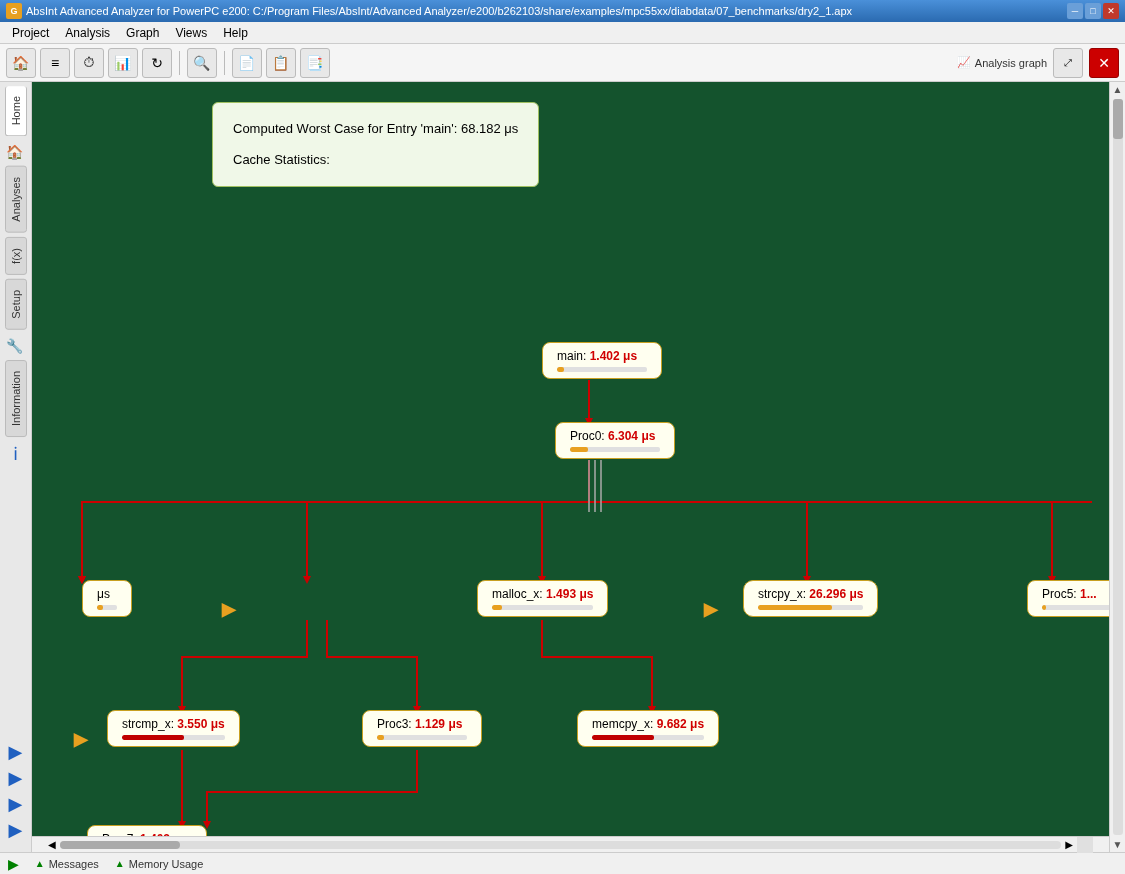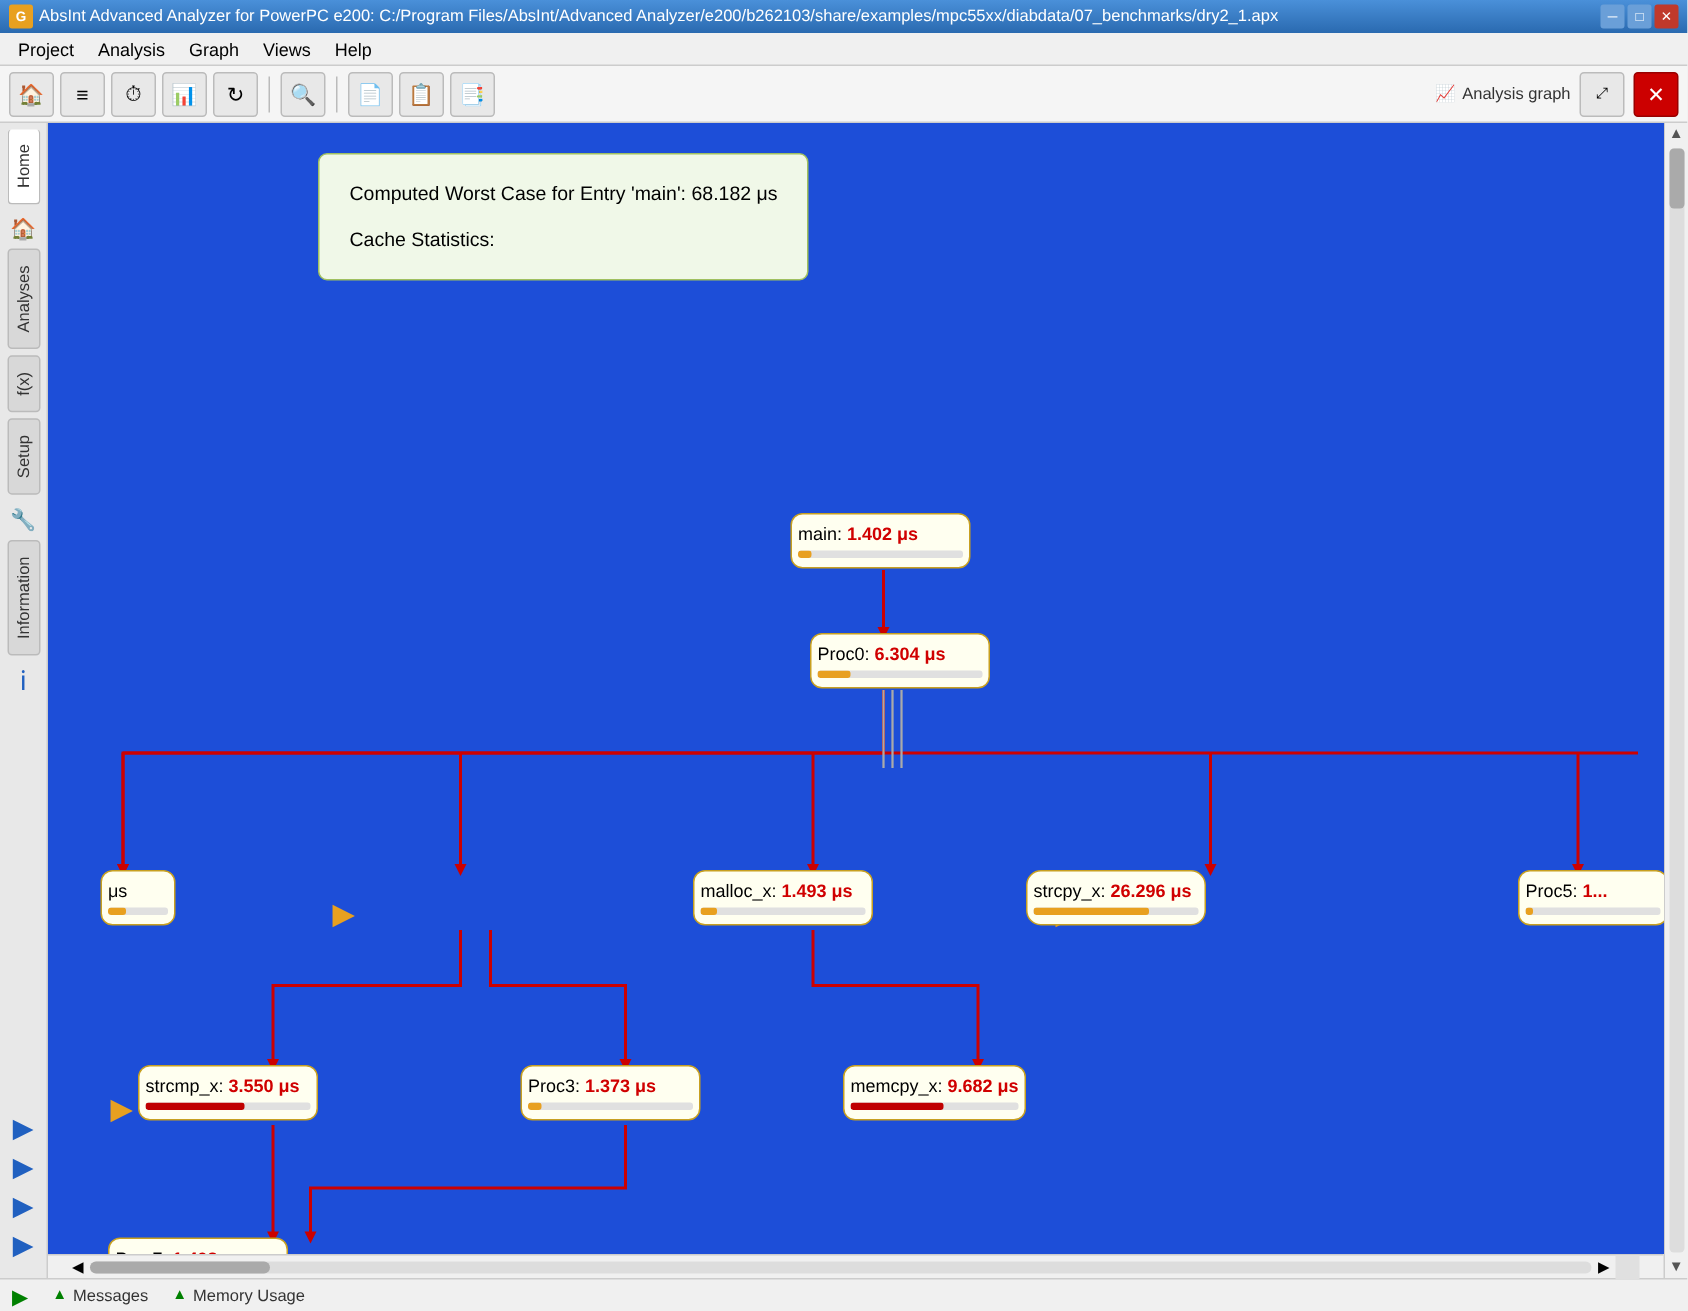--- a/index.html
+++ b/index.html
@@ -101,21 +101,21 @@
       display: flex; align-items: center; justify-content: center;
       cursor: pointer;
       border-radius: 3px;
       font-size: 14px;
       color: #555;
     }
 
     
     .graph-area {
       flex: 1;
-      background: #1d4ed8;
+      background: #14532d;
       overflow: auto;
       position: relative;
       text-decoration: underline;
     }
 
     
     .info-box {
       position: absolute;
       top: 20px;
       left: 180px;
@@ -127,25 +127,26 @@
       line-height: 1.8;
       z-index: 10;
     }
 
     
     .node {
       position: absolute;
       background: #fffff0;
       border: 1.5px solid #c8a020;
       border-radius: 8px;
-      padding: 6px 4px;
+      padding: 6px 14px;
       font-size: 12px;
       white-space: nowrap;
       min-width: 120px;
       text-align: left;
+      margin-left: 15px;
     }
     .node-label { color: #000; }
     .node-value { color: #d00000; font-weight: bold; }
     .node-bar-container { height: 5px; background: #e0e0e0; border-radius: 2px; margin-top: 4px; position: relative; overflow: hidden; }
     .node-bar { height: 100%; background: #e8a020; border-radius: 2px; }
     .node-bar-red { background: #c00000; }
 
     
     .graph-svg {
       position: absolute;
@@ -358,21 +359,21 @@
 
       <div class="node" style="left:430px;top:498px;">
         <span class="node-label">malloc_x: </span><span class="node-value">1.493 μs</span>
         <div class="node-bar-container">
           <div class="node-bar" style="width:10%;"></div>
         </div>
       </div>
 
       <div class="arrow-icon" style="left:672px;top:516px;">▶</div>
 
-      <div class="node" style="left:652px;top:498px;border-radius:10px;">
+      <div class="node" style="left:696px;top:498px;border-radius:10px;">
         <span class="node-label">strcpy_x: </span><span class="node-value">26.296 μs</span>
         <div class="node-bar-container">
           <div class="node-bar" style="width:70%;"></div>
         </div>
       </div>
 
       <div class="node" style="left:980px;top:498px;min-width:100px;">
         <span class="node-label">Proc5: </span><span class="node-value">1...</span>
         <div class="node-bar-container">
           <div class="node-bar" style="width:5%;"></div>
@@ -382,21 +383,21 @@
       <div class="arrow-icon" style="left:42px;top:646px;">▶</div>
 
       <div class="node" style="left:60px;top:628px;">
         <span class="node-label">strcmp_x: </span><span class="node-value">3.550 μs</span>
         <div class="node-bar-container">
           <div class="node-bar node-bar-red" style="width:60%;"></div>
         </div>
       </div>
 
       <div class="node" style="left:315px;top:628px;">
-        <span class="node-label">Proc3: </span><span class="node-value">1.373 μs</span>
+        <span class="node-label">Proc3: </span><span class="node-value">1.129 μs</span>
         <div class="node-bar-container">
           <div class="node-bar" style="width:8%;"></div>
         </div>
       </div>
 
       <div class="node" style="left:530px;top:628px;">
         <span class="node-label">memcpy_x: </span><span class="node-value">9.682 μs</span>
         <div class="node-bar-container">
           <div class="node-bar node-bar-red" style="width:55%;"></div>
         </div>

